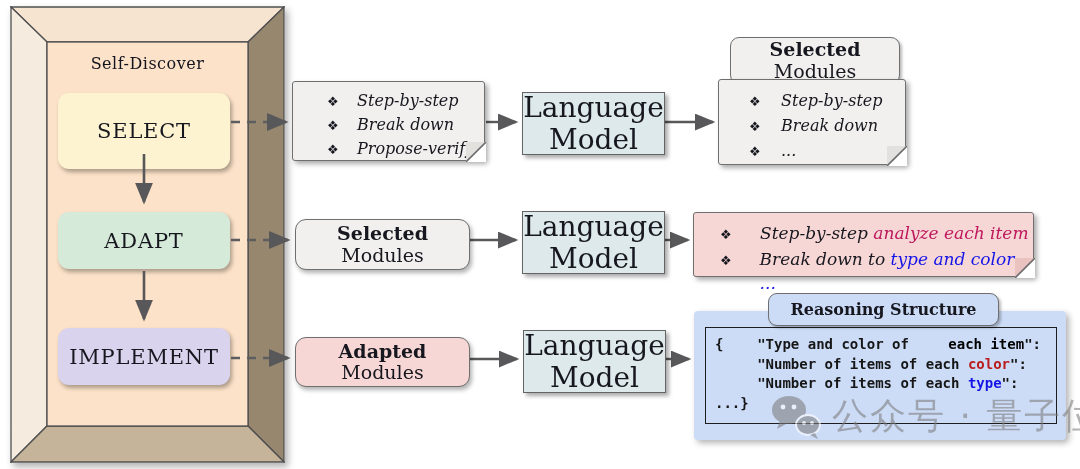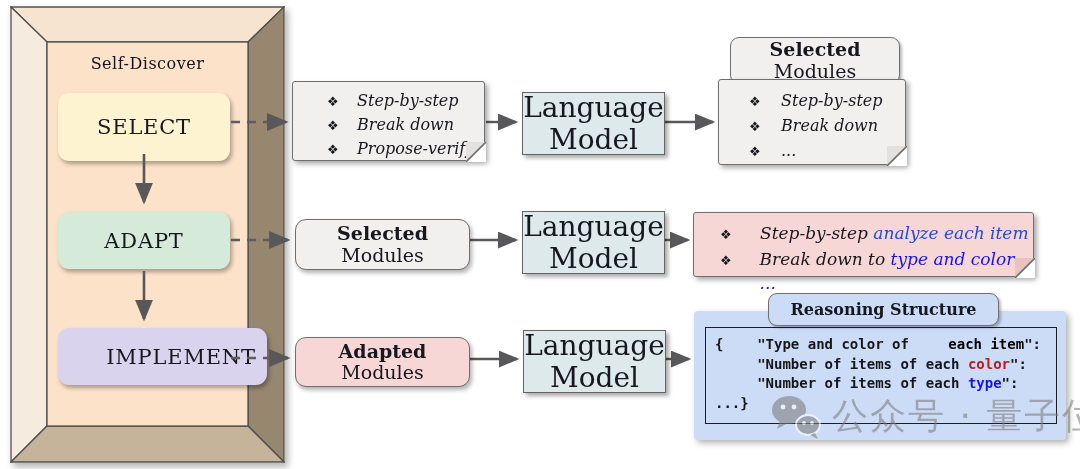--- a/index.html
+++ b/index.html
@@ -5,26 +5,26 @@
   html,body{margin:0;padding:0;background:#ffffff;}
   .stage{
     position:relative;width:1080px;height:469px;background:#ffffff;overflow:hidden;
     font-family:"DejaVu Serif","Liberation Serif",serif;color:#17171f;
   }
   
   .frame{position:absolute;left:10px;top:6px;width:275px;height:457px;box-shadow:3px 4px 7px rgba(0,0,0,.30);}
   .frame svg{display:block;}
   .frame-title{position:absolute;left:47px;top:54px;width:201px;text-align:center;
     font-size:16px;letter-spacing:.5px;color:#14141f;}
-  .step{position:absolute;left:58px;width:172px;height:68px;border-radius:11px;
+  .step{position:absolute;left:58px;width:172px;height:76px;border-radius:11px;
     display:flex;align-items:center;justify-content:center;font-size:21px;letter-spacing:.8px;
     box-shadow:2px 3px 4px rgba(0,0,0,.32);}
   .step.select{top:93px;background:#fdf3d0;}
   .step.adapt{top:212px;height:57px;background:#d5ead9;}
-  .step.implement{top:328px;height:57px;background:#d9d3ee;padding-left:37px;}
+  .step.implement{top:328px;height:57px;background:#d9d3ee;}
   
   .arrows{position:absolute;left:0;top:0;z-index:2;pointer-events:none;}
   
   .tab{position:absolute;border:1.6px solid #6f6f6f;border-radius:9px;background:#f1f0ee;
     display:flex;flex-direction:column;align-items:center;justify-content:center;
     font-size:19px;line-height:1.12;box-shadow:2px 2px 3px rgba(0,0,0,.28);z-index:2;}
   .tab .b1{font-weight:bold;}
   .tab-seed{left:298px;top:57px;width:174px;height:28px;margin-top:44px;}
   .tab-selected{left:730px;top:37px;width:168px;height:45px;}
   .tab-adapted{left:753px;top:188px;width:220px;height:28px;background:#f7d7d5;font-size:20px;}
@@ -183,21 +183,21 @@
 
   <div class="lm lm2">
     <span>Language</span>
     <span>Model</span>
   </div>
 
   <div class="note note-adapted">
     <ul>
       <li>
           <span class="bullet">❖</span>
-          <span><span>Step-by-step </span><span style="color: #1d4ed8;">analyze each item</span></span>
+          <span><span>Step-by-step </span><span style="color: #be185d;">analyze each item</span></span>
         </li>
       <li>
           <span class="bullet">❖</span>
           <span><span>Break down to </span><span style="color: rgb(20, 20, 232);">type and color ...</span></span>
         </li>
     </ul>
     <svg class="fold" width="20" height="20">
       <polygon points="0,20 20,20 20,0" fill="#ffffff"></polygon>
       <polygon points="0,20 20,0 0,0" fill="#eac2c0"></polygon>
       <path d="M0,20 L20,0" stroke="#6f6f6f" stroke-width="1.6" fill="none"></path>

